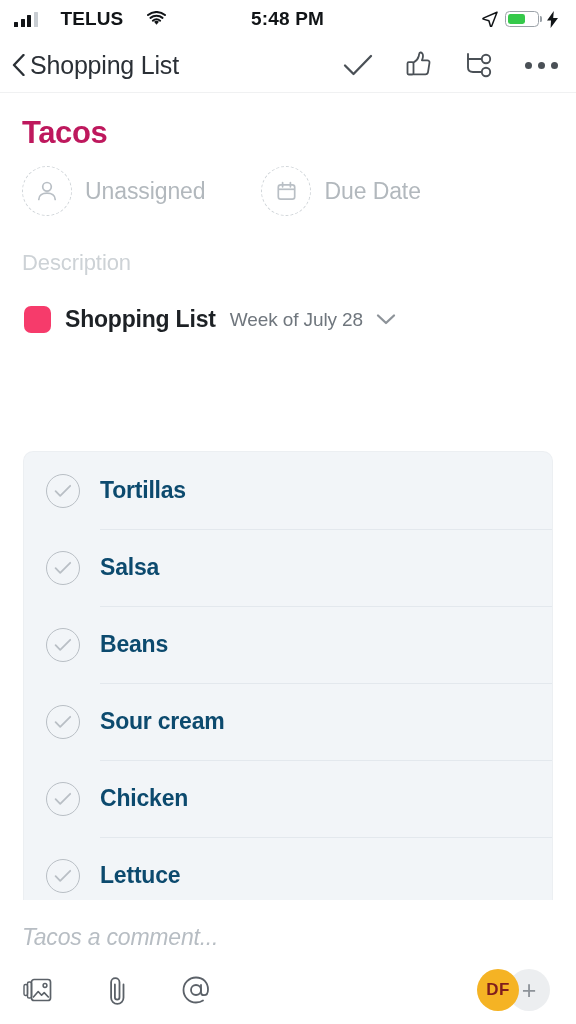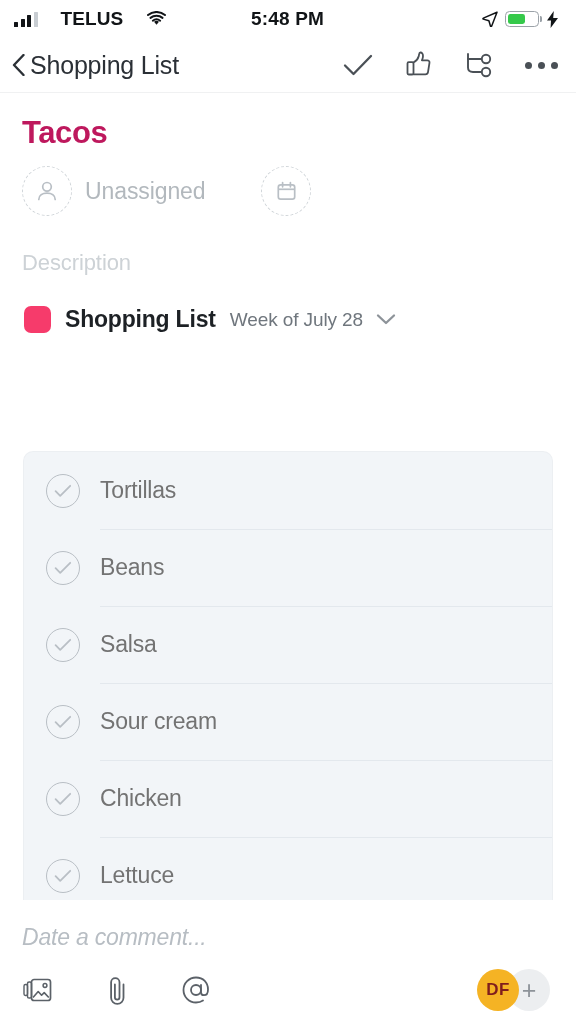--- a/index.html
+++ b/index.html
@@ -251,23 +251,24 @@
     width: 34px; height: 34px;
     border-radius: 50%;
     border: 1.8px solid #b9bfc5;
     display: flex;
     align-items: center;
     justify-content: center;
     flex: 0 0 34px;
   }
   .subtask-label {
     font-size: 23px;
-    color: #737373;
+    color: #0c4a6e;
     margin-left: 20px;
     letter-spacing: -0.2px;
+    font-weight: bold;
   }
 
   
   .comment-bar {
     flex: 0 0 124px;
     height: 124px;
     background: #fff;
     padding: 24px 22px 0 22px;
     position: relative;
     z-index: 5;
@@ -410,20 +411,21 @@
       </div>
 
       <div class="meta-item">
         <div class="dashed-circle">
           <svg width="23" height="23" viewBox="0 0 23 23">
             <rect x="3.3" y="4.8" width="16.4" height="14.4" rx="2.4" fill="none" stroke="#b9bfc5" stroke-width="1.7"></rect>
             <path d="M3.3 9.3h16.4" stroke="#b9bfc5" stroke-width="1.7"></path>
             <path d="M7.6 2.6v4.2M15.4 2.6v4.2" stroke="#b9bfc5" stroke-width="1.7" stroke-linecap="round"></path>
           </svg>
         </div>
+        <span class="meta-label">Due Date</span>
       </div>
     </div>
 
     <div class="description">Description</div>
 
     <div class="project-row">
       <div class="swatch" id="project-swatch" style="background: rgb(246, 59, 107);"></div>
       <span class="project-name">Shopping List</span>
       <span class="project-sub">Week of July 28</span>
       <svg class="chev-down" viewBox="0 0 20 13">
@@ -439,29 +441,29 @@
             </svg>
           </div>
           <span class="subtask-label">Tortillas</span>
         </div>
         <div class="subtask">
           <div class="check-circle">
             <svg width="18" height="14" viewBox="0 0 18 14">
               <path d="M1.6 7.2L6.2 11.8 16.2 1.8" fill="none" stroke="#b9bfc5" stroke-width="1.8" stroke-linecap="round" stroke-linejoin="round"></path>
             </svg>
           </div>
-          <span class="subtask-label">Beans</span>
+          <span class="subtask-label">Salsa</span>
         </div>
         <div class="subtask">
           <div class="check-circle">
             <svg width="18" height="14" viewBox="0 0 18 14">
               <path d="M1.6 7.2L6.2 11.8 16.2 1.8" fill="none" stroke="#b9bfc5" stroke-width="1.8" stroke-linecap="round" stroke-linejoin="round"></path>
             </svg>
           </div>
-          <span class="subtask-label">Salsa</span>
+          <span class="subtask-label">Beans</span>
         </div>
         <div class="subtask">
           <div class="check-circle">
             <svg width="18" height="14" viewBox="0 0 18 14">
               <path d="M1.6 7.2L6.2 11.8 16.2 1.8" fill="none" stroke="#b9bfc5" stroke-width="1.8" stroke-linecap="round" stroke-linejoin="round"></path>
             </svg>
           </div>
           <span class="subtask-label">Sour cream</span>
         </div>
         <div class="subtask">
@@ -477,21 +479,21 @@
             <svg width="18" height="14" viewBox="0 0 18 14">
               <path d="M1.6 7.2L6.2 11.8 16.2 1.8" fill="none" stroke="#b9bfc5" stroke-width="1.8" stroke-linecap="round" stroke-linejoin="round"></path>
             </svg>
           </div>
           <span class="subtask-label">Lettuce</span>
         </div>
       </div>
   </div>
 
   <div class="comment-bar">
-    <div class="comment-placeholder">Date a comment...</div>
+    <div class="comment-placeholder">Tacos a comment...</div>
 
     <div class="comment-actions">
       <svg class="cmt-icon" width="34" height="32" viewBox="0 0 34 32">
         <rect x="9.5" y="5.5" width="19" height="21" rx="2.6" fill="none" stroke="#5b6168" stroke-width="1.7"></rect>
         <rect x="5.5" y="8" width="4" height="16" rx="1.6" fill="none" stroke="#5b6168" stroke-width="1.5"></rect>
         <rect x="2" y="10.5" width="3.5" height="11" rx="1.4" fill="none" stroke="#5b6168" stroke-width="1.4"></rect>
         <circle cx="23" cy="11.5" r="1.9" fill="none" stroke="#5b6168" stroke-width="1.5"></circle>
         <path d="M11 23.5l5.2-6 3.4 3.7 2.6-2.6 4.6 4.9" fill="none" stroke="#5b6168" stroke-width="1.6" stroke-linejoin="round"></path>
       </svg>
 

